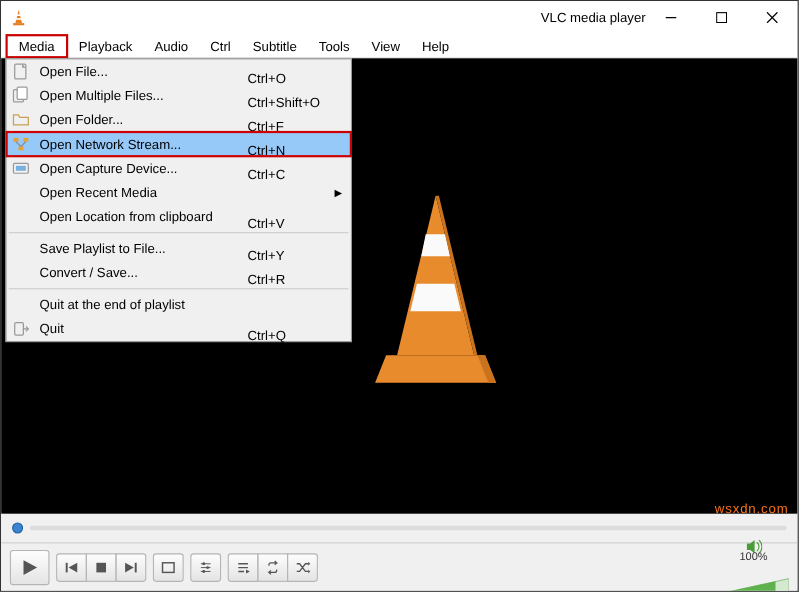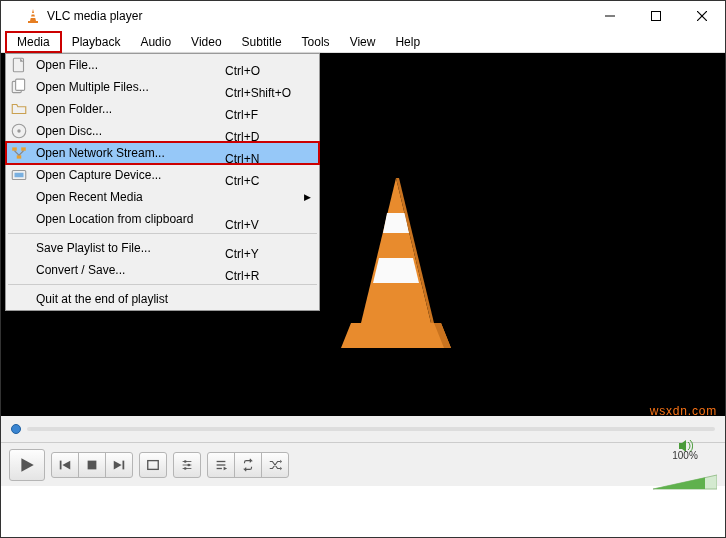--- a/index.html
+++ b/index.html
@@ -1,32 +1,32 @@
 <!DOCTYPE html>
 <html><head>
 <meta charset="utf-8">
 <style>
 * { margin: 0; padding: 0; box-sizing: border-box; font-family: "Segoe UI", Tahoma, sans-serif; }
 body { width: 726px; height: 538px; background: #fff; border: 1px solid #333; position: relative; overflow: hidden; }
 
 
-.titlebar { height: 30px; display: flex; align-items: center; padding-left: 24px; background: #fff; }
+.titlebar { height: 30px; display: flex; align-items: center; padding-left: 8px; background: #fff; text-align: right; }
 .title-cone { width: 16px; height: 16px; margin-right: 6px; }
 .title-text { font-size: 12px; color: #000; flex: 1; }
 .win-controls { display: flex; height: 100%; }
 .win-btn { width: 46px; height: 30px; display: flex; align-items: center; justify-content: center; font-size: 14px; color: #000; }
 .win-btn svg { width: 10px; height: 10px; }
 
 
 .menubar { height: 22px; display: flex; align-items: center; padding: 0 4px; background: #fff; border-bottom: 1px solid #ddd; }
 .menu-item { padding: 2px 10px; font-size: 12px; color: #000; cursor: default; }
 .menu-item.boxed { border: 2px solid #c00; }
 
 
-.content { position: relative; width: 100%; height: 363px; background: #000; }
+.content { position: relative; width: 100%; height: 414px; background: #000; }
 
 
 .dropdown { position: absolute; left: 4px; top: 0; width: 315px; background: #f0f0f0; border: 1px solid #999; box-shadow: 2px 2px 4px rgba(0,0,0,.3); z-index: 10; }
 .dd-item { display: flex; align-items: center; height: 22px; padding: 0 8px 0 4px; font-size: 12px; color: #000; }
 .dd-item .dd-icon { width: 18px; height: 16px; margin-right: 8px; display: flex; align-items: center; justify-content: center; }
 .dd-item .dd-label { flex: 1; }
 .dd-item .dd-short { width: 86px; text-align: left; color: #000; margin-top: 12px; }
 .dd-item .dd-arrow { width: 10px; text-align: right; font-size: 9px; }
 .dd-item.highlight { background: #96c8f8; }
 .dd-item.boxed { outline: 2px solid #c00; outline-offset: -1px; }
@@ -88,21 +88,21 @@
           <line x1="10" y1="0" x2="0" y2="10" stroke="#000" stroke-width="1.2"></line>
         </svg>
       </div>
   </div>
 </div>
 
 <div class="menubar">
   <div class="menu-item boxed">Media</div>
   <div class="menu-item">Playback</div>
   <div class="menu-item">Audio</div>
-  <div class="menu-item">Video</div>
+  <div class="menu-item">Ctrl</div>
   <div class="menu-item">Subtitle</div>
   <div class="menu-item">Tools</div>
   <div class="menu-item">View</div>
   <div class="menu-item">Help</div>
 </div>
 
 <div class="content">
 
   <div class="cone-wrap">
     <svg class="cone-svg" viewBox="0 0 130 180">
@@ -138,30 +138,20 @@
     </div>
     <div class="dd-item">
       <span class="dd-icon">
           <svg viewBox="0 0 16 16">
             <path d="M2 4h4l1 2h7v6H2z" fill="none" stroke="#c9a050"></path>
           </svg>
         </span>
       <span class="dd-label">Open Folder...</span>
       <span class="dd-short">Ctrl+F</span>
     </div>
-    <div class="dd-item">
-      <span class="dd-icon">
-          <svg viewBox="0 0 16 16">
-            <circle cx="8" cy="8" r="6" fill="none" stroke="#999"></circle>
-            <circle cx="8" cy="8" r="1.5" fill="#999"></circle>
-          </svg>
-        </span>
-      <span class="dd-label">Open Disc...</span>
-      <span class="dd-short">Ctrl+D</span>
-    </div>
     <div class="dd-item highlight boxed">
       <span class="dd-icon">
           <svg viewBox="0 0 16 16">
             <rect x="2" y="3" width="4" height="3" fill="#e8a030"></rect>
             <rect x="10" y="3" width="4" height="3" fill="#e8a030"></rect>
             <rect x="6" y="10" width="4" height="3" fill="#e8a030"></rect>
             <line x1="4" y1="6" x2="8" y2="10" stroke="#888"></line>
             <line x1="12" y1="6" x2="8" y2="10" stroke="#888"></line>
           </svg>
         </span>
@@ -198,20 +188,31 @@
     <div class="dd-item">
       <span class="dd-icon"></span>
       <span class="dd-label">Convert / Save...</span>
       <span class="dd-short">Ctrl+R</span>
     </div>
     <div class="dd-sep"></div>
     <div class="dd-item">
       <span class="dd-icon"></span>
       <span class="dd-label">Quit at the end of playlist</span>
       <span class="dd-short"></span>
+    </div>
+    <div class="dd-item">
+      <span class="dd-icon">
+          <svg viewBox="0 0 16 16">
+            <rect x="3" y="3" width="7" height="10" rx="1" fill="none" stroke="#999"></rect>
+            <line x1="10" y1="8" x2="14" y2="8" stroke="#999"></line>
+            <polyline points="12,6 14,8 12,10" fill="none" stroke="#999"></polyline>
+          </svg>
+        </span>
+      <span class="dd-label">Quit</span>
+      <span class="dd-short">Ctrl+Q</span>
     </div>
   </div>
 
   <div class="watermark">wsxdn.com</div>
 </div>
 
 <div class="trackrow">
   <div class="track-knob"></div>
   <div class="track-line"></div>
 </div>

